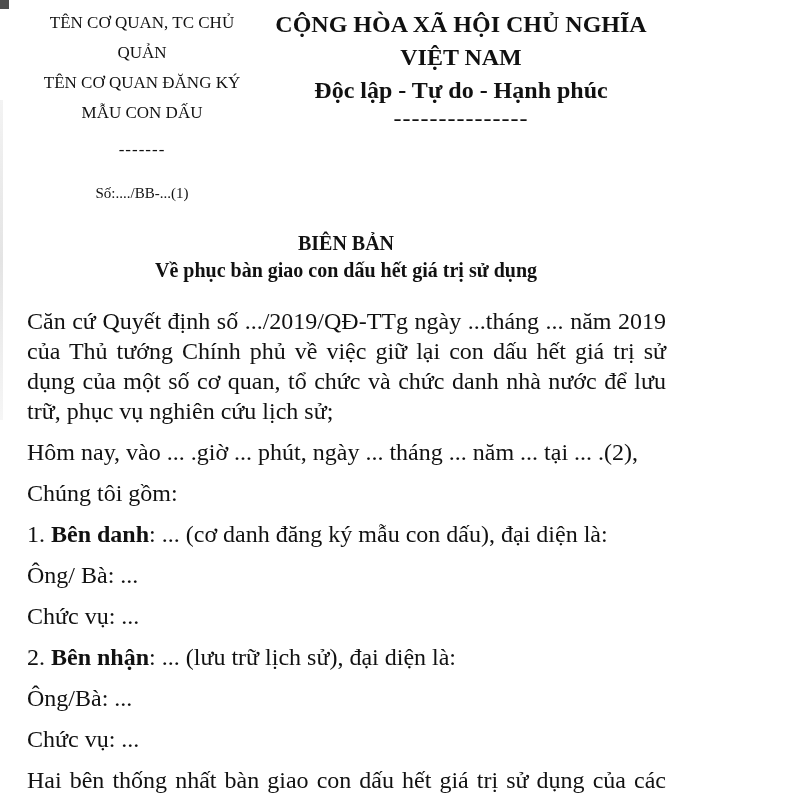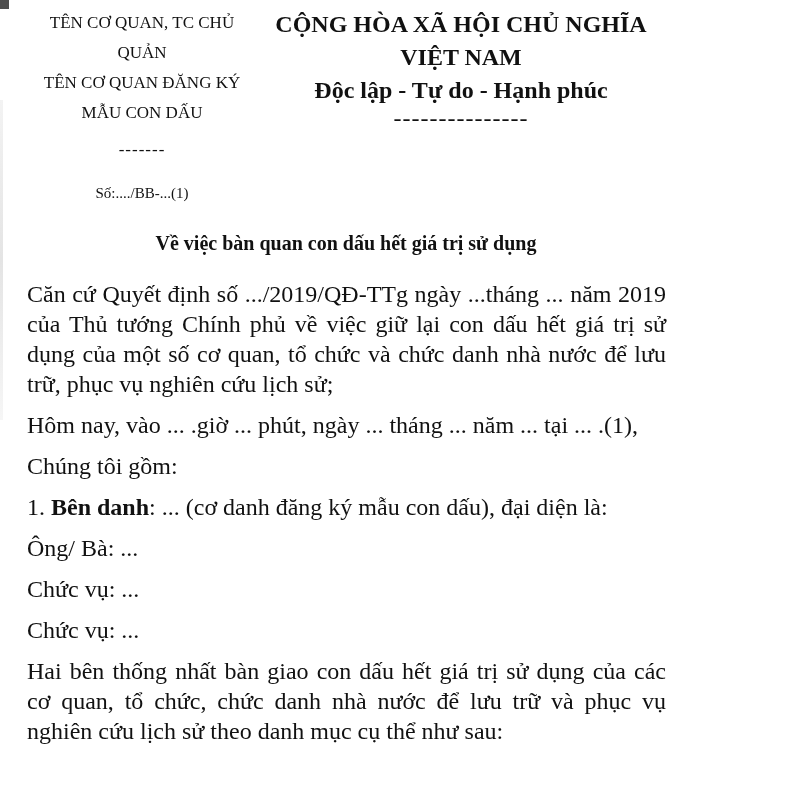--- a/index.html
+++ b/index.html
@@ -121,30 +121,33 @@
       <div class="doc-number">Số:..../BB-...(1)</div>
     </div>
     <div class="col-right">
       <div>CỘNG HÒA XÃ HỘI CHỦ NGHĨA VIỆT NAM</div>
       <div>Độc lập - Tự do - Hạnh phúc</div>
       <div class="sep">---------------</div>
     </div>
   </div>
 
   <div class="doc-title">
-    <div>Về việc bàn quan con dấu hết giá trị sử dụng</div>
+    <div>BIÊN BẢN</div>
+    <div>Về phục bàn giao con dấu hết giá trị sử dụng</div>
   </div>
 
   <div class="doc-body">
     <p class="justify">Căn cứ Quyết định số .../2019/QĐ-TTg ngày ...tháng ... năm 2019 của Thủ tướng Chính phủ về việc giữ lại con dấu hết giá trị sử dụng của một số cơ quan, tổ chức và chức danh nhà nước để lưu trữ, phục vụ nghiên cứu lịch sử;</p>
-    <p>Hôm nay, vào ... .giờ ... phút, ngày ... tháng ... năm ... tại ... .(1),</p>
+    <p>Hôm nay, vào ... .giờ ... phút, ngày ... tháng ... năm ... tại ... .(2),</p>
     <p>Chúng tôi gồm:</p>
 
     <p><span>1. </span><span class="party-label">Bên danh</span><span>: ... (cơ danh đăng ký mẫu con dấu), đại diện là:</span></p>
     <p>Ông/ Bà: ...</p>
     <p>Chức vụ: ...</p>
 
+    <p><span>2. </span><span class="party-label">Bên nhận</span><span>: ... (lưu trữ lịch sử), đại diện là:</span></p>
+    <p>Ông/Bà: ...</p>
     <p>Chức vụ: ...</p>
 
     <p class="justify">Hai bên thống nhất bàn giao con dấu hết giá trị sử dụng của các cơ quan, tổ chức, chức danh nhà nước để lưu trữ và phục vụ nghiên cứu lịch sử theo danh mục cụ thể như sau:</p>
   </div>
 
 </div>
 
 </body></html>

